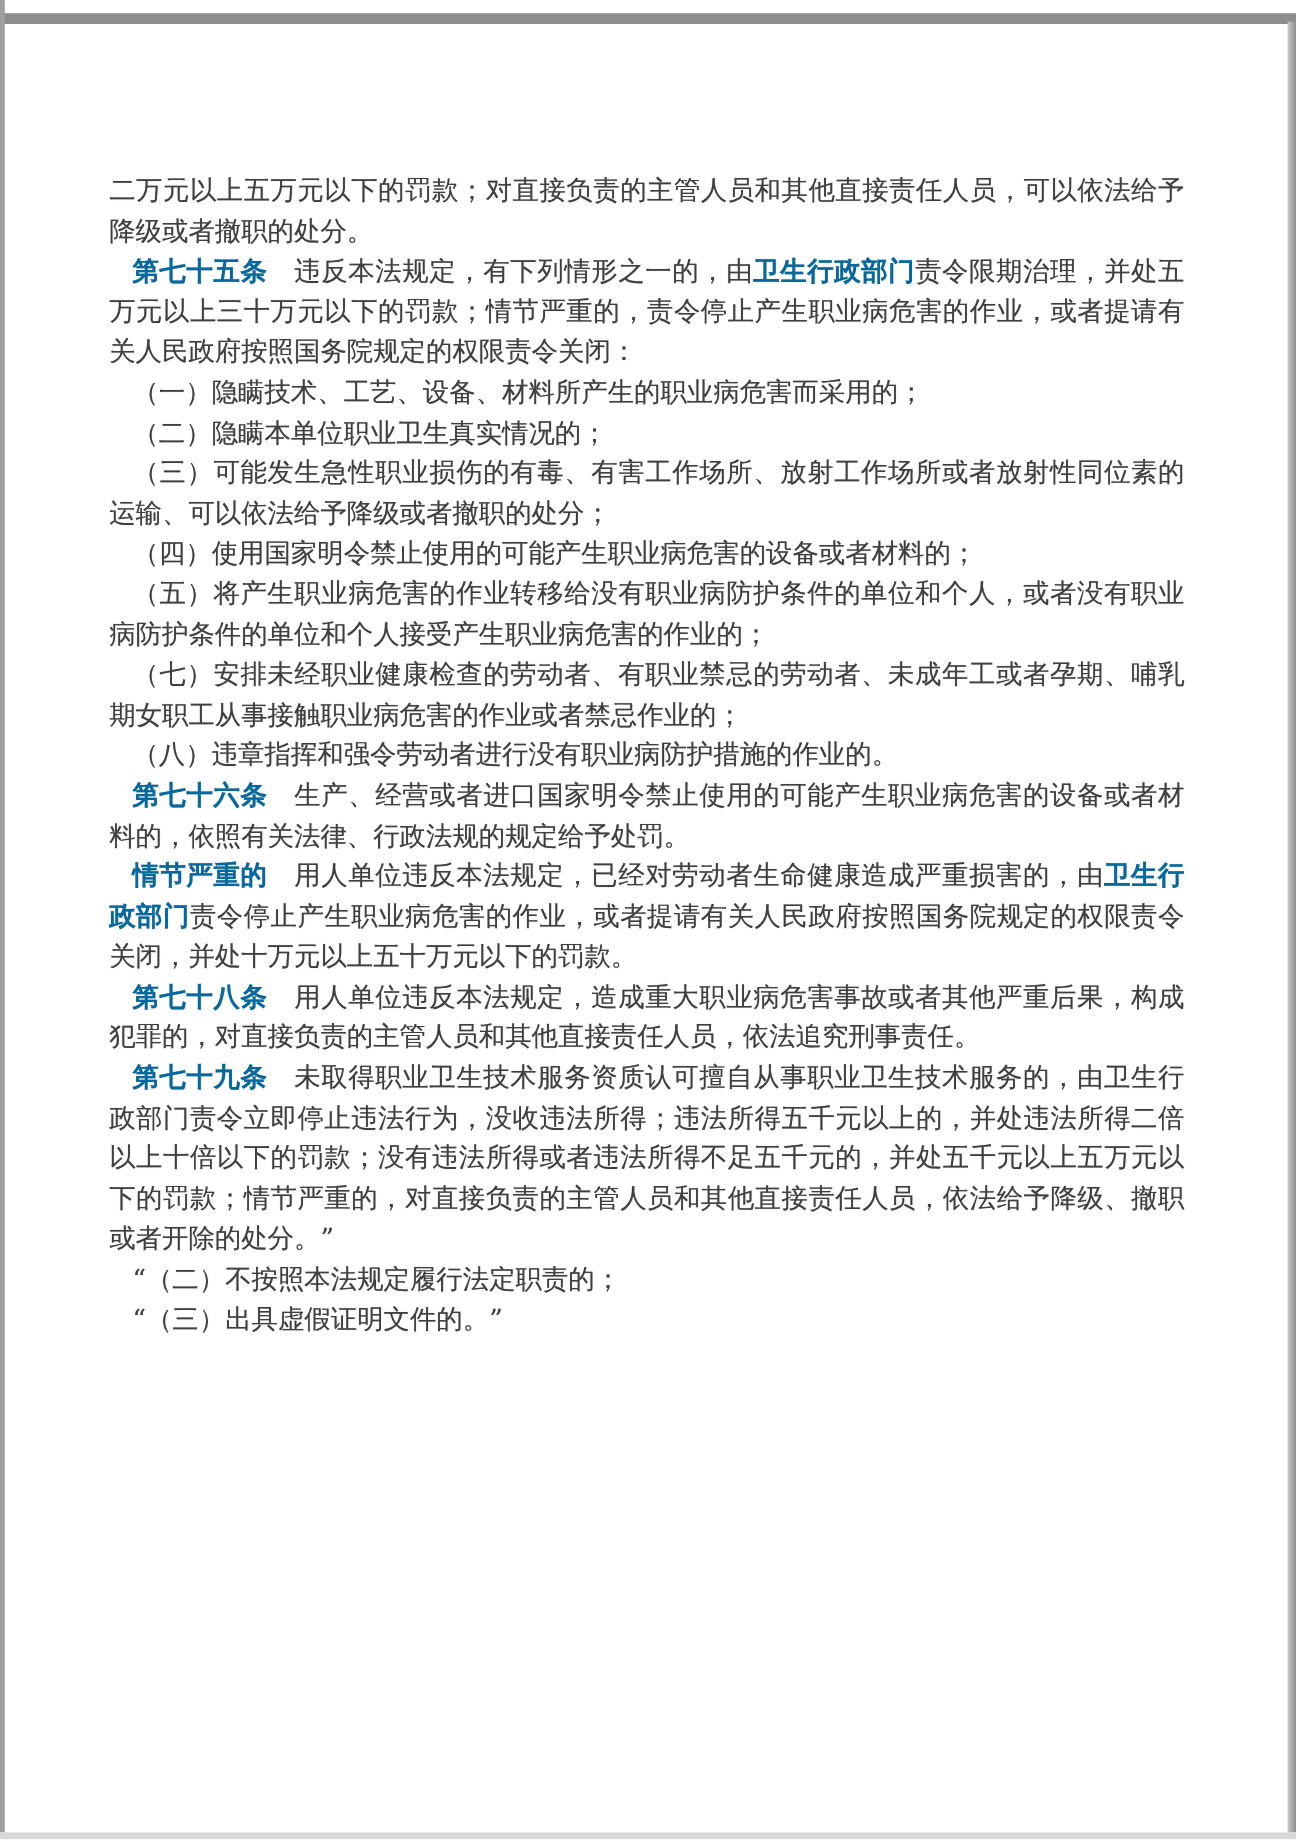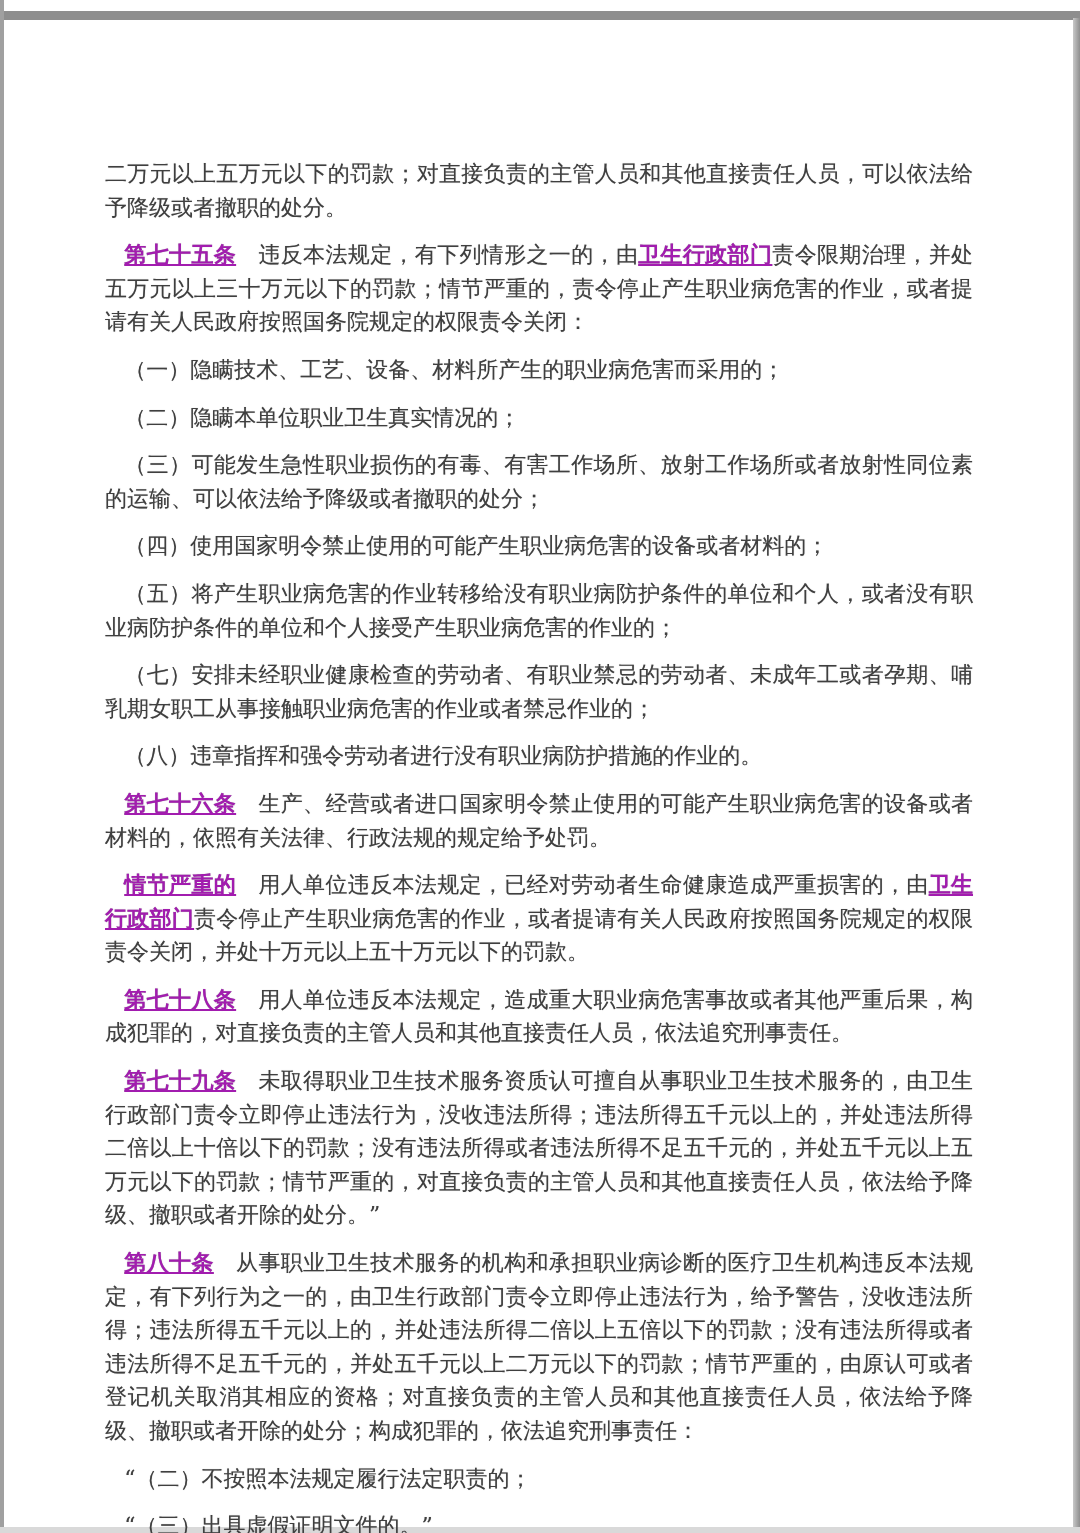--- a/index.html
+++ b/index.html
@@ -46,30 +46,29 @@
     left: 91px;
     top: 143px;
     width: 896px;
     color: #3f3f3f;
     font-size: 22px;
     line-height: 33.6px;
     text-align: justify;
     text-shadow: 0 0 0.7px rgba(70,70,70,0.55);
   }
   .doc p {
-    margin: 14px;
+    margin: 0;
     padding: 0;
   }
   .doc p.indent {
     text-indent: 0.88em;
   }
   .doc .b {
     font-weight: bold;
-    color: #a21caf;
-    text-decoration: underline;
+    color: #0369a1;
   }
 </style>
 </head>
 <body>
 
 <div class="page">
   <div class="edge-top"></div>
   <div class="edge-left"></div>
   <div class="edge-right"></div>
   <div class="edge-bottom"></div>
@@ -80,17 +79,16 @@
       <p class="indent"><span>（二）隐瞒本单位职业卫生真实情况的；</span></p>
       <p class="indent"><span>（三）可能发生急性职业损伤的有毒、有害工作场所、放射工作场所或者放射性同位素的运输、可以依法给予降级或者撤职的处分；</span></p>
       <p class="indent"><span>（四）使用国家明令禁止使用的可能产生职业病危害的设备或者材料的；</span></p>
       <p class="indent"><span>（五）将产生职业病危害的作业转移给没有职业病防护条件的单位和个人，或者没有职业病防护条件的单位和个人接受产生职业病危害的作业的；</span></p>
       <p class="indent"><span>（七）安排未经职业健康检查的劳动者、有职业禁忌的劳动者、未成年工或者孕期、哺乳期女职工从事接触职业病危害的作业或者禁忌作业的；</span></p>
       <p class="indent"><span>（八）违章指挥和强令劳动者进行没有职业病防护措施的作业的。</span></p>
       <p class="indent"><span class="b">第七十六条</span><span>　生产、经营或者进口国家明令禁止使用的可能产生职业病危害的设备或者材料的，依照有关法律、行政法规的规定给予处罚。</span></p>
       <p class="indent"><span class="b">情节严重的</span><span>　用人单位违反本法规定，已经对劳动者生命健康造成严重损害的，由</span><span class="b">卫生行政部门</span><span>责令停止产生职业病危害的作业，或者提请有关人民政府按照国务院规定的权限责令关闭，并处十万元以上五十万元以下的罚款。</span></p>
       <p class="indent"><span class="b">第七十八条</span><span>　用人单位违反本法规定，造成重大职业病危害事故或者其他严重后果，构成犯罪的，对直接负责的主管人员和其他直接责任人员，依法追究刑事责任。</span></p>
       <p class="indent"><span class="b">第七十九条</span><span>　未取得职业卫生技术服务资质认可擅自从事职业卫生技术服务的，由卫生行政部门责令立即停止违法行为，没收违法所得；违法所得五千元以上的，并处违法所得二倍以上十倍以下的罚款；没有违法所得或者违法所得不足五千元的，并处五千元以上五万元以下的罚款；情节严重的，对直接负责的主管人员和其他直接责任人员，依法给予降级、撤职或者开除的处分。”</span></p>
-      <p class="indent"><span class="b">第八十条</span><span>　从事职业卫生技术服务的机构和承担职业病诊断的医疗卫生机构违反本法规定，有下列行为之一的，由卫生行政部门责令立即停止违法行为，给予警告，没收违法所得；违法所得五千元以上的，并处违法所得二倍以上五倍以下的罚款；没有违法所得或者违法所得不足五千元的，并处五千元以上二万元以下的罚款；情节严重的，由原认可或者登记机关取消其相应的资格；对直接负责的主管人员和其他直接责任人员，依法给予降级、撤职或者开除的处分；构成犯罪的，依法追究刑事责任：</span></p>
       <p class="indent"><span>“（二）不按照本法规定履行法定职责的；</span></p>
       <p class="indent"><span>“（三）出具虚假证明文件的。”</span></p>
     </div>
 </div>
 
 </body></html>

